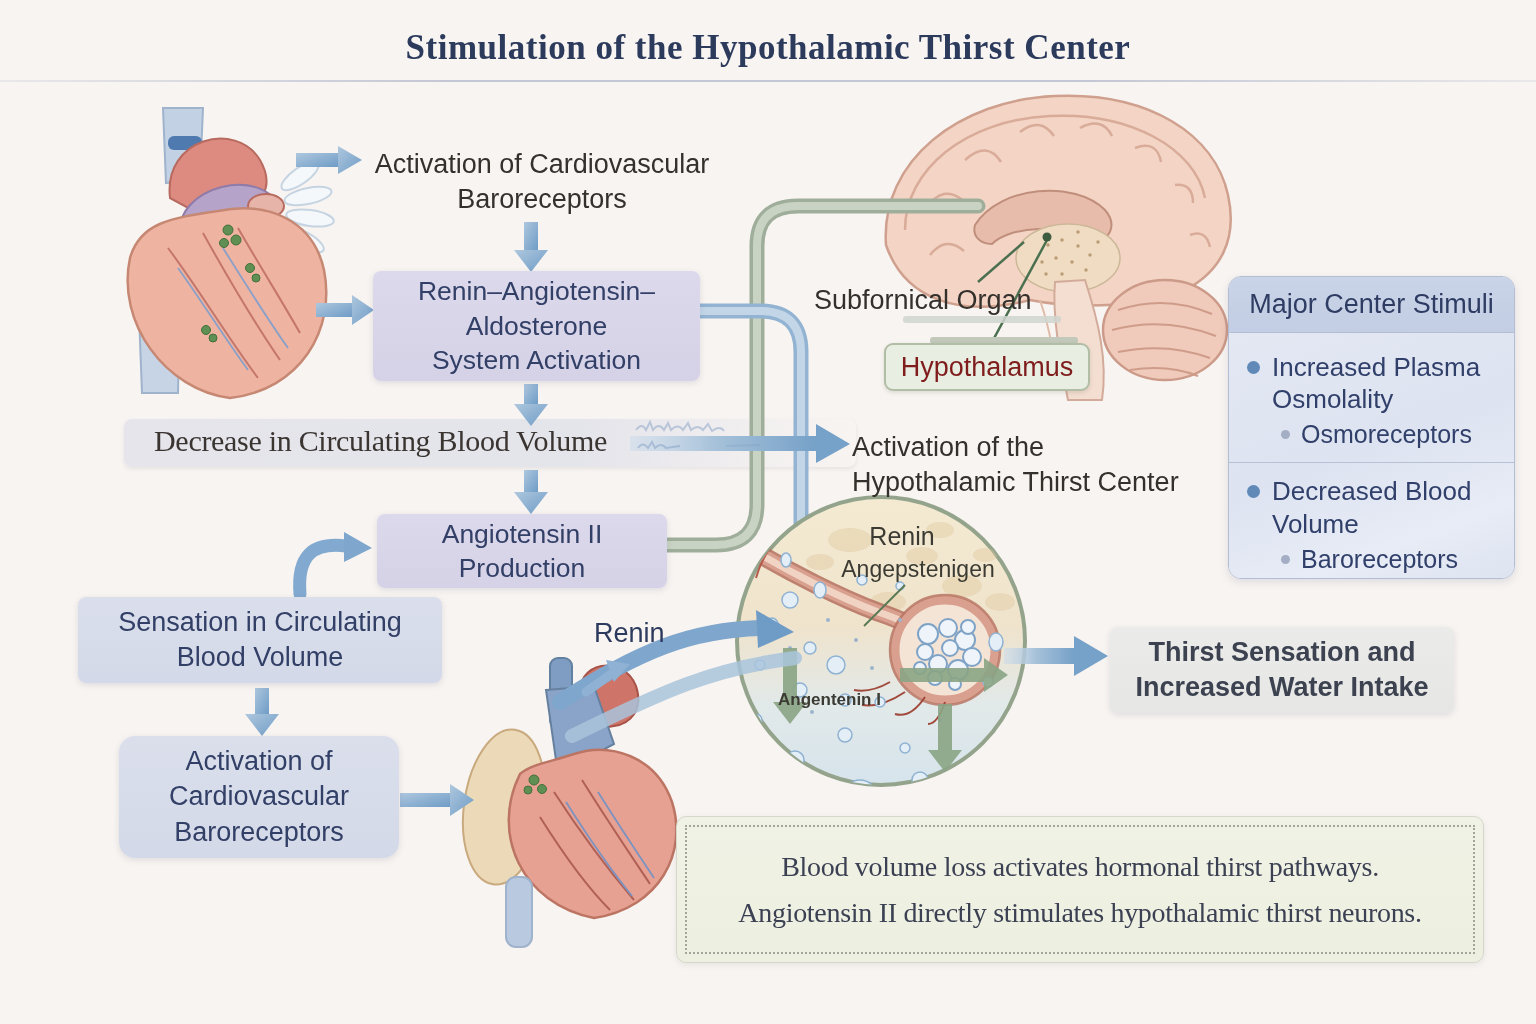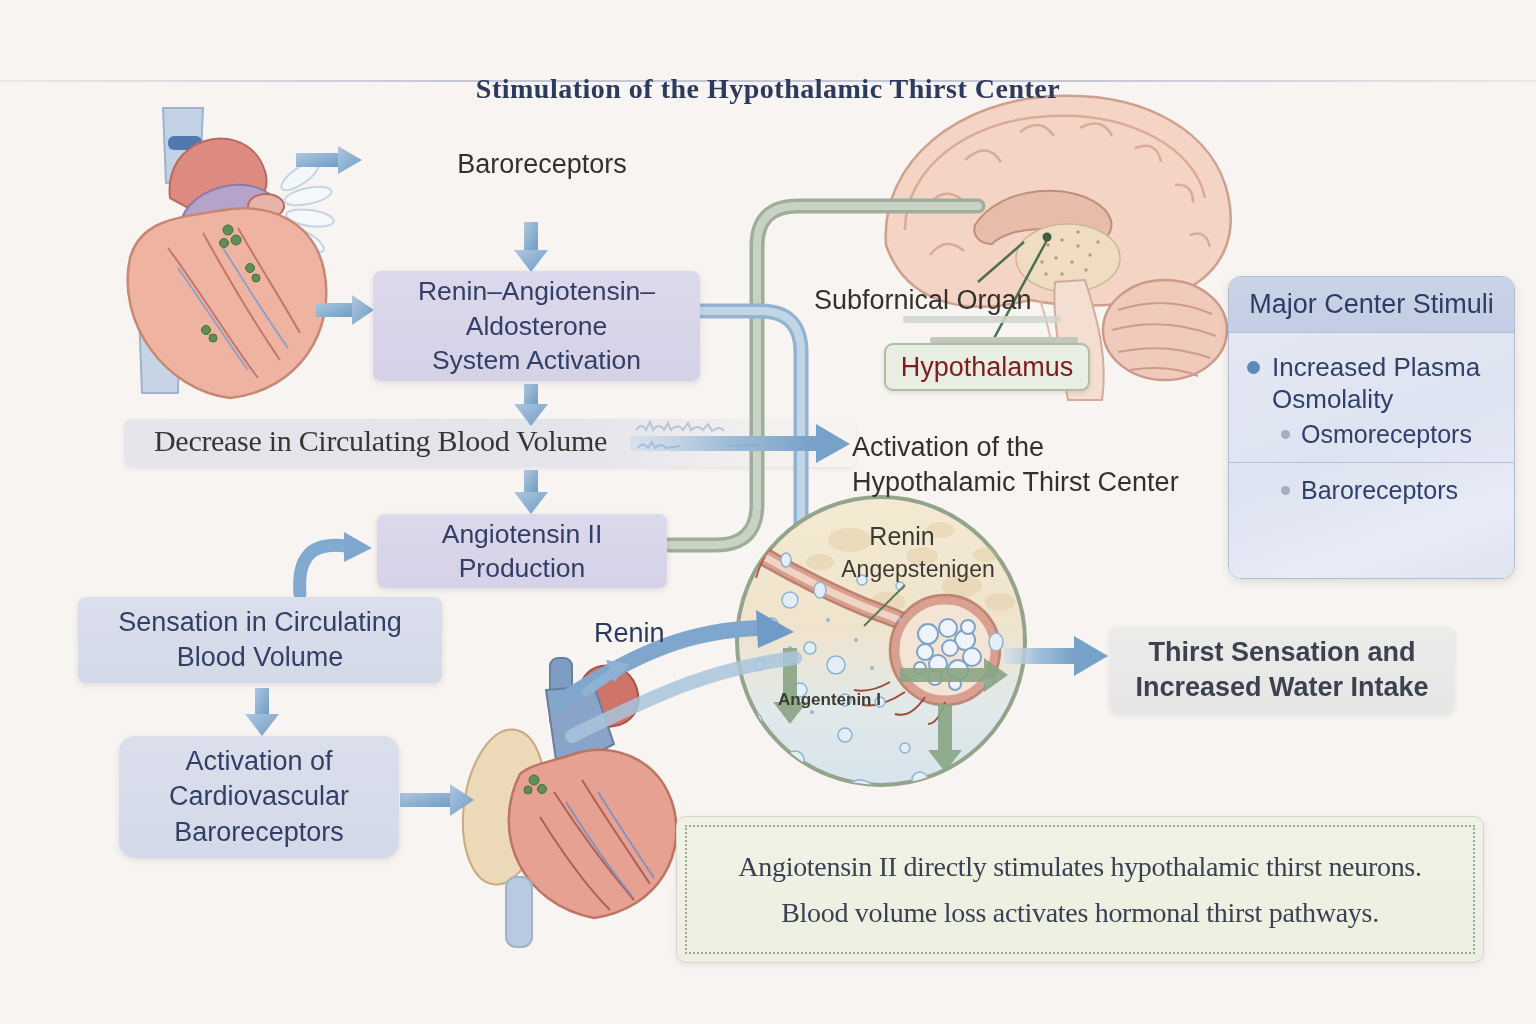--- a/index.html
+++ b/index.html
@@ -7,21 +7,21 @@
     position:relative;width:1536px;height:1024px;margin:0 auto;
     background:#f8f4f1;overflow:hidden;
     font-family:"Liberation Sans",sans-serif;
   }
   .abs{position:absolute;}
   svg.art{position:absolute;left:0;top:0;z-index:2;}
 
   .title{
     left:0;top:28px;width:100%;text-align:center;
     font-family:"Liberation Serif",serif;font-weight:600;
-    font-size:28px;color:#2c3a5c;letter-spacing:.5px;z-index:3;margin-top:45px;
+    font-size:35px;color:#2c3a5c;letter-spacing:.5px;z-index:3;
   }
   .divider{left:0;top:80px;width:100%;height:2px;
     background:linear-gradient(90deg,rgba(190,192,206,.25),#c3c6d4 30%,#c3c6d4 70%,rgba(190,192,206,.25));z-index:1;}
 
   .flowbox{
     display:flex;flex-direction:column;justify-content:center;align-items:center;
     border-radius:8px;box-shadow:0 2px 6px rgba(70,70,110,.14);z-index:3;
     color:#323f66;text-align:center;line-height:1.3;
   }
   .lavender{background:linear-gradient(180deg,#dcd9ec,#d5d2e7);}
@@ -320,20 +320,21 @@
     <circle cx="1047" cy="237" r="4.5" fill="#3e5c40"></circle>
 
     <g stroke="#7d99c0" stroke-width="2" fill="none" opacity=".45">
       <path d="M 636 430 q 6 -8 10 0 l 4 -8 l 3 8 q 6 -8 11 0 l 4 -7 l 3 7 q 7 -7 12 0 l 5 -7 l 3 7 q 7 -6 12 0 l 5 -6 l 4 7 q 8 -6 12 0"></path>
       <path d="M 638 448 q 5 -7 10 0 l 4 -6 l 3 6 q 6 -6 11 0 l 14 -2"></path>
       <path d="M 726 446 l 34 -1" opacity=".6"></path>
     </g>
   </svg>
 
   <div class="abs plainlabel" style="left:357px;top:147px;width:370px;text-align:center;font-size:27px;">
+    <div>Activation of Cardiovascular</div>
     <div>Baroreceptors</div>
   </div>
 
   <div class="abs flowbox lavender" style="left:373px;top:271px;width:327px;height:110px;font-size:26.5px;">
     <div>Renin–Angiotensin–</div>
     <div>Aldosterone</div>
     <div>System Activation</div>
   </div>
 
   <div class="abs strip-text">Decrease in Circulating Blood Volume</div>
@@ -380,25 +381,29 @@
     <div class="panel-body">
       <div class="stim-item">
         <span class="bullet"></span>
         <span>Increased Plasma Osmolality</span>
       </div>
       <div class="sub-item">
         <span class="sub-bullet"></span>
         <span>Osmoreceptors</span>
       </div>
       <div class="panel-divider"></div>
+      <div class="stim-item">
+        <span class="bullet"></span>
+        <span>Decreased Blood Volume</span>
+      </div>
       <div class="sub-item">
         <span class="sub-bullet"></span>
         <span>Baroreceptors</span>
       </div>
     </div>
   </div>
 
   <div class="abs notebox">
+    <div>Blood volume loss activates hormonal thirst pathways.</div>
     <div>Angiotensin II directly stimulates hypothalamic thirst neurons.</div>
-    <div>Blood volume loss activates hormonal thirst pathways.</div>
   </div>
 
 </div>
 
 </body></html>

